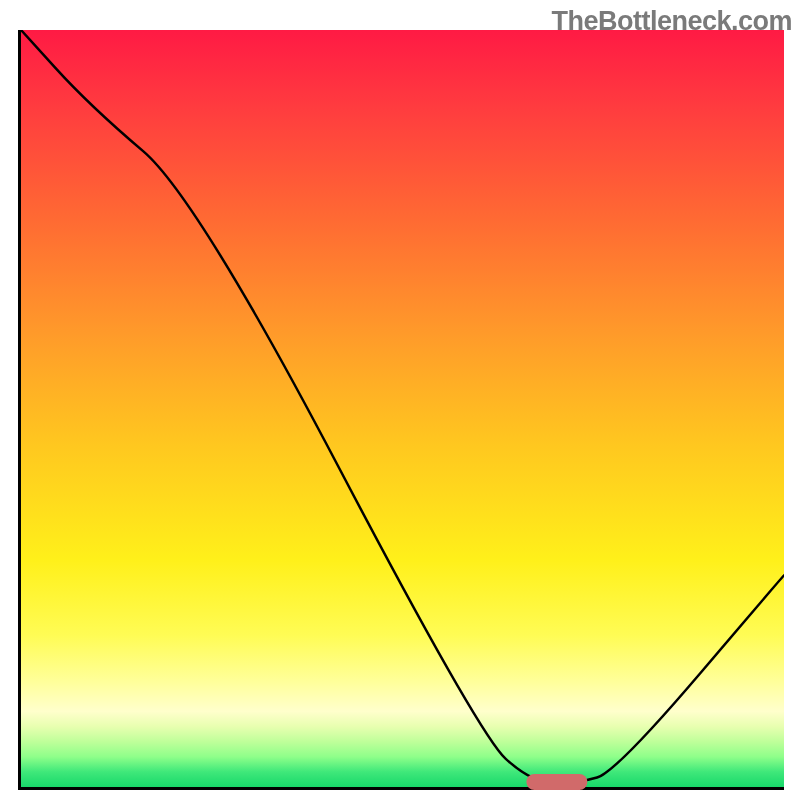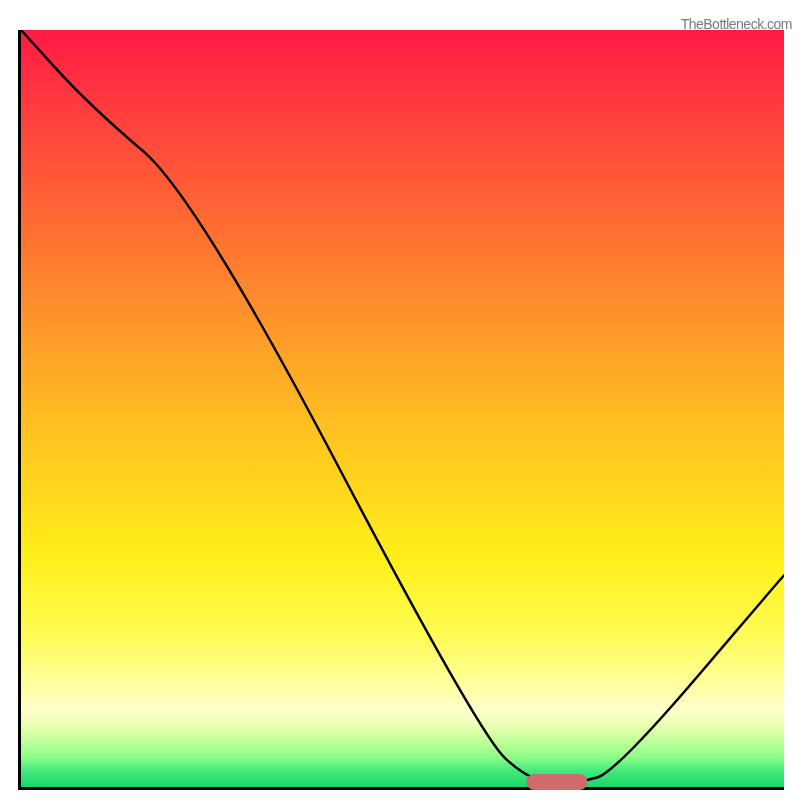--- a/index.html
+++ b/index.html
@@ -6,24 +6,24 @@
   body {
     width: 800px;
     height: 800px;
     background: #ffffff;
     position: relative;
     font-family: Arial, sans-serif;
     overflow: hidden;
   }
   .watermark {
     position: absolute;
-    top: 16px;
+    top: 6px;
     right: 8px;
-    font-size: 14px;
-    font-weight: normal;
+    font-size: 27px;
+    font-weight: bold;
     color: #7a7a7a;
     letter-spacing: -0.5px;
     z-index: 10;
   }
   .plot-area {
     position: absolute;
     top: 30px;
     left: 18px;
     width: 766px;
     height: 760px;

